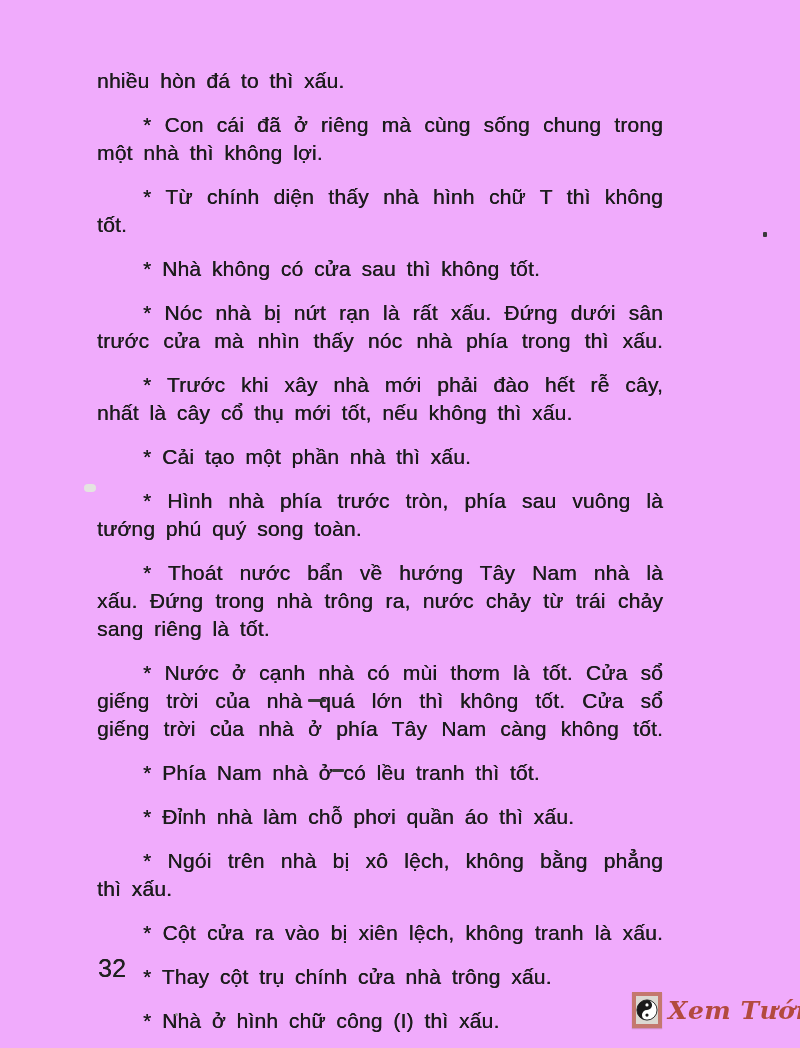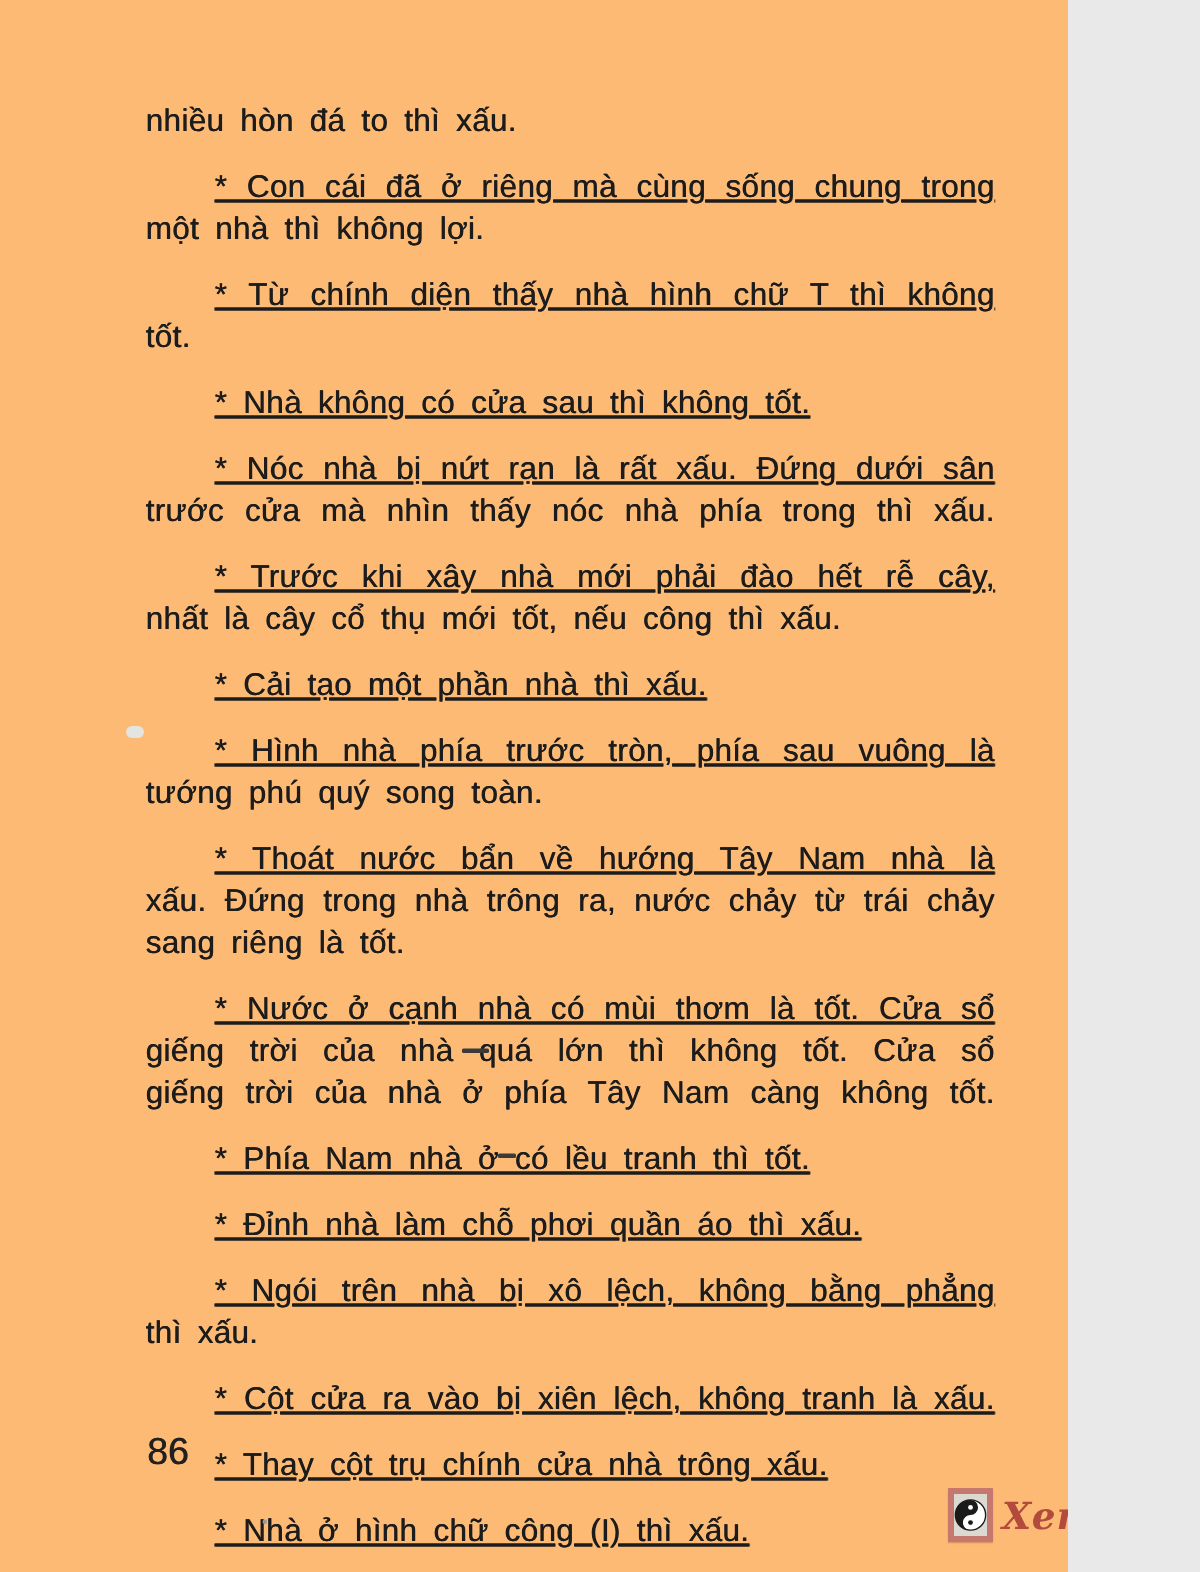--- a/index.html
+++ b/index.html
@@ -1,38 +1,38 @@
 <!DOCTYPE html>
 <html><head>
 <meta charset="utf-8">
 <style>
   html,body{margin:0;padding:0;background:#e9e9e9;}
   .page{
     position:relative;
-    width:712px;height:1048px;
-    background:#fdba74;
+    width:800px;height:1048px;
+    background:#f0abfc;
     overflow:hidden;
     font-family:"Liberation Sans","DejaVu Sans",sans-serif;
   }
   .textblock{
     position:absolute;
     left:97px;top:67px;
     width:566px;
   }
   .para{margin:7px 0 0 0;padding:0;}
   .para.first{margin-top:0;}
   .ln{
     font-size:21px;
     line-height:28px;
     color:#1c1c1c;
     word-spacing:0.22em;
     letter-spacing:0.2px;
     text-shadow:0.35px 0 0 currentColor;
   }
-  .ln.ind{text-indent:46px;text-decoration:underline;}
+  .ln.ind{text-indent:46px;}
   .ln.fill{text-align:justify;text-align-last:justify;}
   .pagenum{
     position:absolute;
     left:98px;top:953px;
     font-size:25px;
     line-height:30px;
     color:#212121;
     text-shadow:0.35px 0 0 currentColor;
   }
   .watermark{
@@ -96,21 +96,21 @@
 
     <p class="para">
       </p>
       <div class="ln ind fill">* Nóc nhà bị nứt rạn là rất xấu. Đứng dưới sân</div>
       <div class="ln fill">trước cửa mà nhìn thấy nóc nhà phía trong thì xấu.</div>
     <p></p>
 
     <p class="para">
       </p>
       <div class="ln ind fill">* Trước khi xây nhà mới phải đào hết rễ cây,</div>
-      <div class="ln">nhất là cây cổ thụ mới tốt, nếu công thì xấu.</div>
+      <div class="ln">nhất là cây cổ thụ mới tốt, nếu không thì xấu.</div>
     <p></p>
 
     <p class="para">
       </p>
       <div class="ln ind">* Cải tạo một phần nhà thì xấu.</div>
     <p></p>
 
     <p class="para">
       </p>
       <div class="ln ind fill">* Hình nhà phía trước tròn, phía sau vuông là</div>
@@ -163,21 +163,21 @@
     <p></p>
 
   </main>
 
   <div class="artifact" style="left:308px;top:699px;width:18px;height:3px;"></div>
   <div class="artifact" style="left:332px;top:769px;width:12px;height:3px;"></div>
   <div class="artifact" style="left:763px;top:232px;width:4px;height:5px;"></div>
   <div class="artifact light" style="left:175px;top:1013px;width:3px;height:3px;border-radius:50%;"></div>
   <div class="artifact faint" style="left:84px;top:484px;width:12px;height:8px;border-radius:4px;"></div>
 
-  <div class="pagenum">86</div>
+  <div class="pagenum">32</div>
 
   <div class="watermark">
     <span class="wm-logo">
       <svg viewBox="-24 -24 48 48" width="22" height="22" aria-hidden="true">
         <circle r="22" fill="#ffffff" stroke="#1a1a1a" stroke-width="2"></circle>
         <path d="M0,-22 A22,22 0 1 0 0,22 A11,11 0 0 1 0,0 A11,11 0 0 0 0,-22 Z" fill="#1a1a1a"></path>
         <circle cy="-11" r="3.5" fill="#ffffff"></circle>
         <circle cy="11" r="3.5" fill="#1a1a1a"></circle>
       </svg>
     </span>

